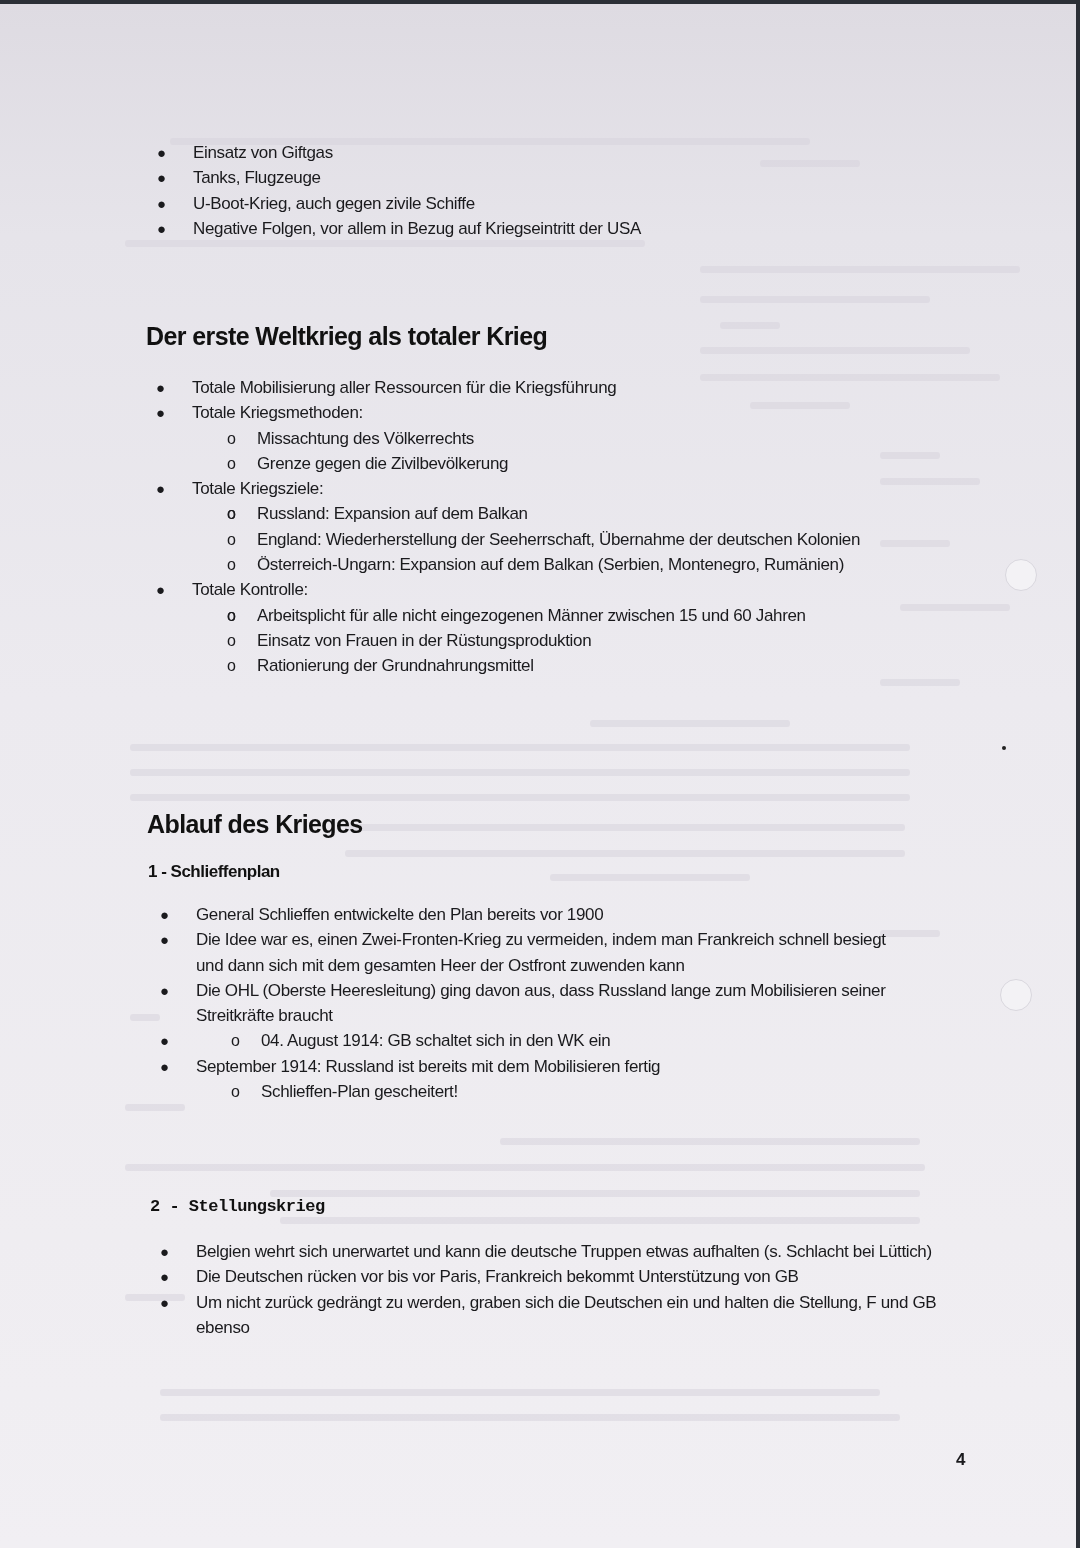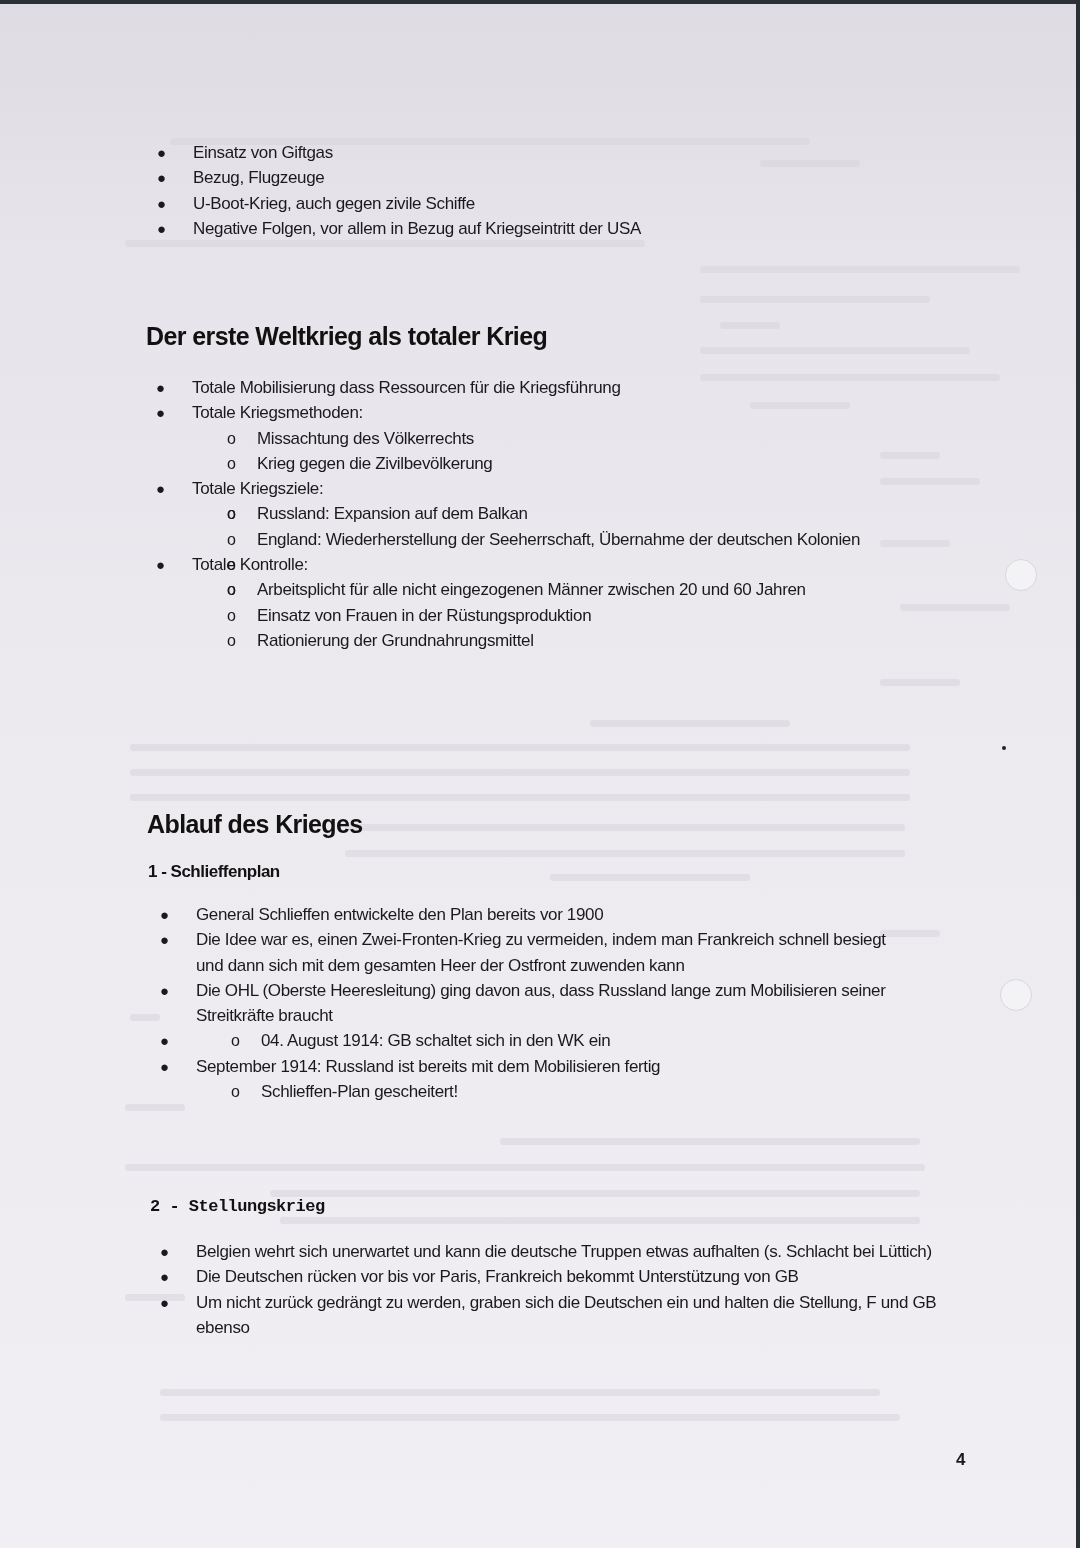--- a/index.html
+++ b/index.html
@@ -67,47 +67,47 @@
   <div class="bleed" style="left:125px;top:1290px;width:60px;"></div>
   <div class="bleed" style="left:160px;top:1385px;width:720px;"></div>
   <div class="bleed" style="left:160px;top:1410px;width:740px;"></div>
 
   <div class="hole" style="left:1005px;top:555px;"></div>
   <div class="hole" style="left:1000px;top:975px;"></div>
   <div class="speck" style="left:1002px;top:742px;"></div>
 
   <ul class="lvl" style="left:193px;top:136px;">
     <li class="li"><span class="bullet">●</span><span>Einsatz von Giftgas</span></li>
-    <li class="li"><span class="bullet">●</span><span>Bezug, Flugzeuge</span></li>
+    <li class="li"><span class="bullet">●</span><span>Tanks, Flugzeuge</span></li>
     <li class="li"><span class="bullet">●</span><span>U-Boot-Krieg, auch gegen zivile Schiffe</span></li>
     <li class="li"><span class="bullet">●</span><span>Negative Folgen, vor allem in Bezug auf Kriegseintritt der USA</span></li>
   </ul>
 
   <div class="abs h1" style="left:126px;top:318px;">Der erste Weltkrieg als totaler Krieg</div>
 
   <ul class="lvl" style="left:192px;top:371px;">
-    <li class="li"><span class="bullet">●</span><span>Totale Mobilisierung dass Ressourcen für die Kriegsführung</span></li>
+    <li class="li"><span class="bullet">●</span><span>Totale Mobilisierung aller Ressourcen für die Kriegsführung</span></li>
     <li class="li"><span class="bullet">●</span><span>Totale Kriegsmethoden:</span>
       <ul class="sub">
         <li class="li"><span class="circ">o</span><span>Missachtung des Völkerrechts</span></li>
-        <li class="li"><span class="circ">o</span><span>Krieg gegen die Zivilbevölkerung</span></li>
+        <li class="li"><span class="circ">o</span><span>Grenze gegen die Zivilbevölkerung</span></li>
       </ul>
     </li>
     <li class="li"><span class="bullet">●</span><span>Totale Kriegsziele:</span>
       <ul class="sub">
         <li class="li"><span class="circ">o</span></li>
         <li class="li"><span class="circ">o</span><span>Russland: Expansion auf dem Balkan</span></li>
         <li class="li"><span class="circ">o</span><span>England: Wiederherstellung der Seeherrschaft, Übernahme der deutschen Kolonien</span></li>
-        <li class="li"><span class="circ">o</span></li>
+        <li class="li"><span class="circ">o</span><span>Österreich-Ungarn: Expansion auf dem Balkan (Serbien, Montenegro, Rumänien)</span></li>
       </ul>
     </li>
     <li class="li"><span class="bullet">●</span><span>Totale Kontrolle:</span>
       <ul class="sub">
         <li class="li"><span class="circ">o</span></li>
-        <li class="li"><span class="circ">o</span><span>Arbeitsplicht für alle nicht eingezogenen Männer zwischen 20 und 60 Jahren</span></li>
+        <li class="li"><span class="circ">o</span><span>Arbeitsplicht für alle nicht eingezogenen Männer zwischen 15 und 60 Jahren</span></li>
         <li class="li"><span class="circ">o</span><span>Einsatz von Frauen in der Rüstungsproduktion</span></li>
         <li class="li"><span class="circ">o</span><span>Rationierung der Grundnahrungsmittel</span></li>
       </ul>
     </li>
   </ul>
 
   <div class="abs h1" style="left:127px;top:806px;">Ablauf des Krieges</div>
 
   <div class="abs h2" style="left:128px;top:858px;">1 - Schlieffenplan</div>
 

